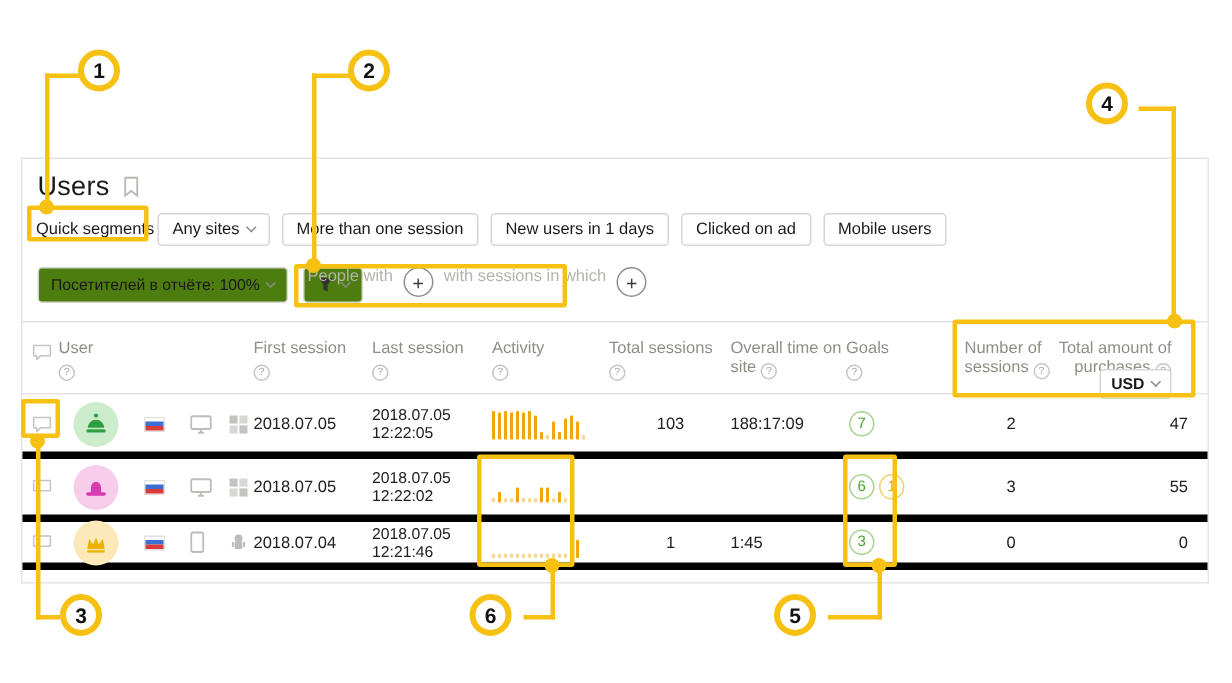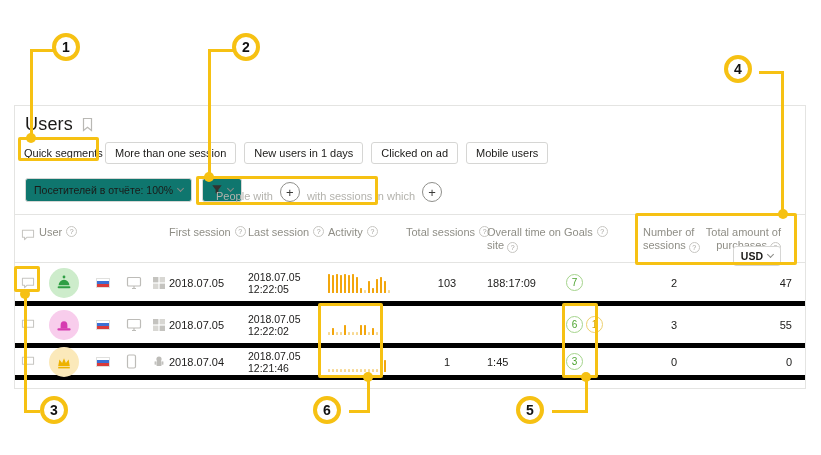--- a/index.html
+++ b/index.html
@@ -22,43 +22,43 @@
   .chips { position:absolute; left:90px; top:36px; display:flex; gap:8px; }
   .chip {
     height:22px; display:flex; align-items:center; gap:5px; padding:0 9px;
     border:1px solid #d6d6d4; border-radius:3px; background:#fff;
     font-size:11px; color:#1b1a18; white-space:nowrap;
   }
 
   .filter-row { position:absolute; left:10px; top:72px; display:flex; gap:10px; align-items:center; }
   .btn {
     height:24px; display:flex; align-items:center; gap:5px; padding:0 8px;
-    border:1px solid #d6d6d4; border-radius:3px; background:#0f766e;
+    border:1px solid #d6d6d4; border-radius:3px; background:#4d7c0f;
     font-size:10.5px; color:#1b1a18; white-space:nowrap;
   }
-  .builder { position:absolute; left:201px; top:72px; height:24px; display:flex; align-items:flex-end; gap:7px;
+  .builder { position:absolute; left:190px; top:72px; height:24px; display:flex; align-items:flex-start; gap:7px;
              font-size:11px; color:#b3b2ac; white-space:nowrap; }
   .plus-btn {
     width:20px; height:20px; border:1px solid #8f8f8b; border-radius:50%;
     display:flex; align-items:center; justify-content:center;
     font-size:13px; color:#3a3a38; background:#fff;
   }
 
   .chev { display:inline-block; width:5px; height:5px; border-right:1.4px solid #8a8a86;
           border-bottom:1.4px solid #8a8a86; transform:rotate(45deg); margin-top:-3px; }
   .info {
     display:inline-flex; width:11px; height:11px; border:1px solid #c7c6c2; border-radius:50%;
     align-items:center; justify-content:center; font-size:7px; color:#a3a29d; flex:0 0 auto;
   }
 
   
   .thead { position:absolute; left:0; top:108px; width:100%; height:49px;
            border-top:1px solid #e4e4e2; border-bottom:1px solid #e4e4e2;
            font-size:11px; color:#8f8e86; }
-  .th { position:absolute; top:11px; display:flex; gap:4px; line-height:13px; }
+  .th { position:absolute; top:11px; display:flex; gap:4px; line-height:13px;flex-direction:column; }
   .th.wrap { display:block; }
   .th.wrap .info { margin-left:3px; transform:translateY(1px); }
   .tbody { position:absolute; left:0; top:158px; width:100%; }
   .trow { position:relative; height:42px; border-bottom:5px solid #000000; }
   .trow:nth-child(3) { height:32px; }
   .cell { position:absolute; top:0; bottom:0; display:flex; align-items:center; font-size:11px; color:#21201f; }
 
   .c-bubble { left:6px; }
   .c-avatar { left:34px; }
   .avatar { width:30px; height:30px; border-radius:50%; display:flex; align-items:center; justify-content:center; }
@@ -118,20 +118,24 @@
     </span>
   </div>
 
   <div class="quick-seg">
     <span>Quick segments</span>
     <span class="info">?</span>
   </div>
 
   <div class="chips">
     <div class="chip">
+      <span>Any sites</span>
+      <span class="chev"></span>
+    </div>
+    <div class="chip">
       <span>More than one session</span>
     </div>
     <div class="chip">
       <span>New users in 1 days</span>
     </div>
     <div class="chip">
       <span>Clicked on ad</span>
     </div>
     <div class="chip">
       <span>Mobile users</span>

